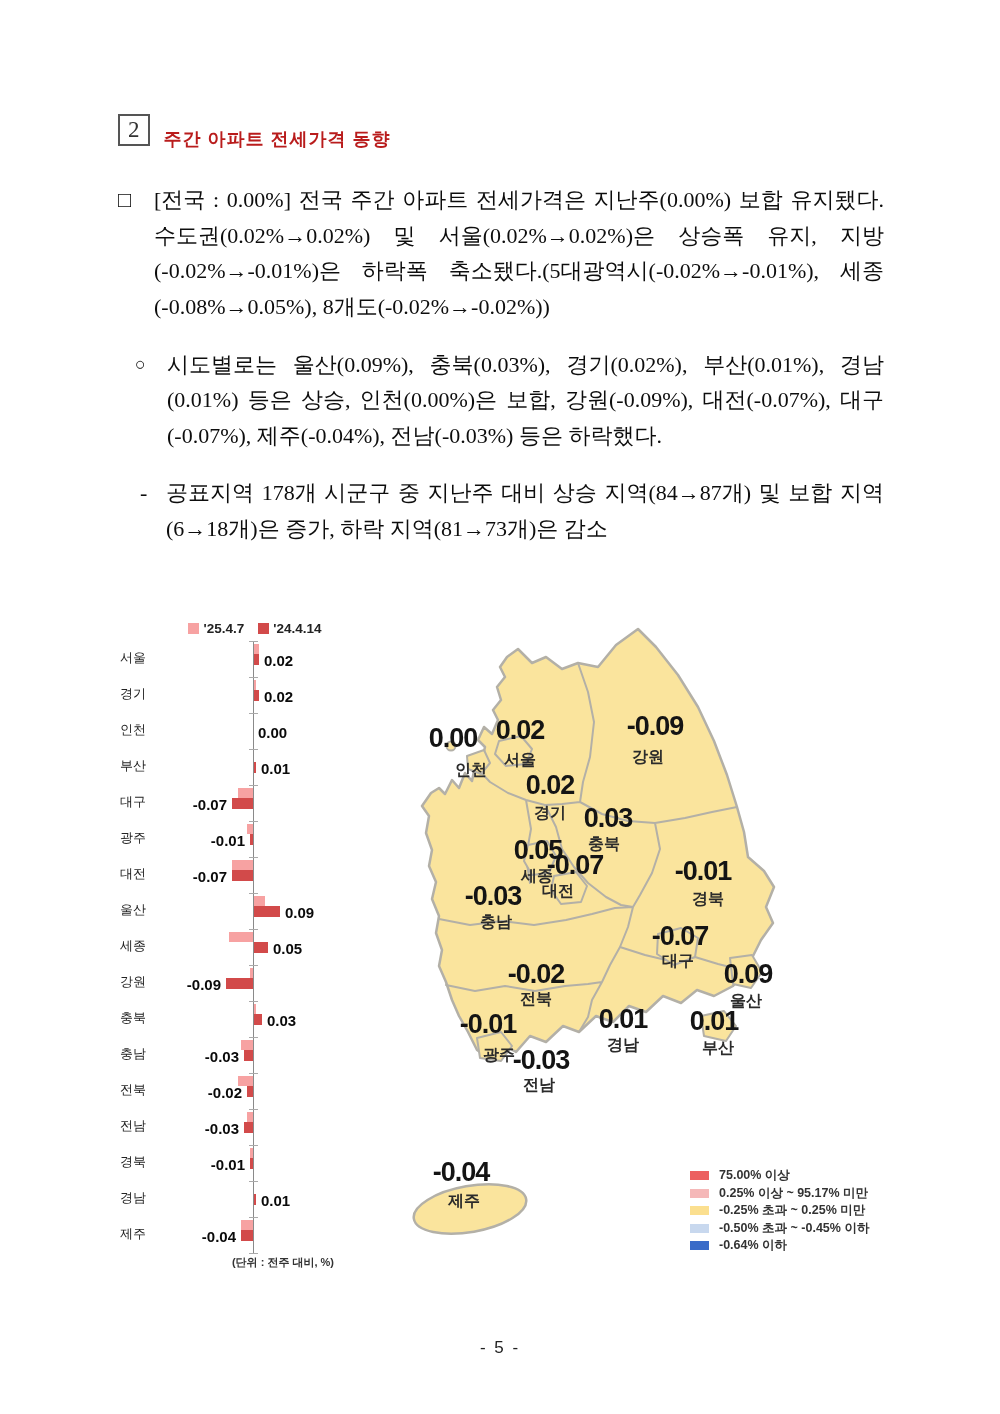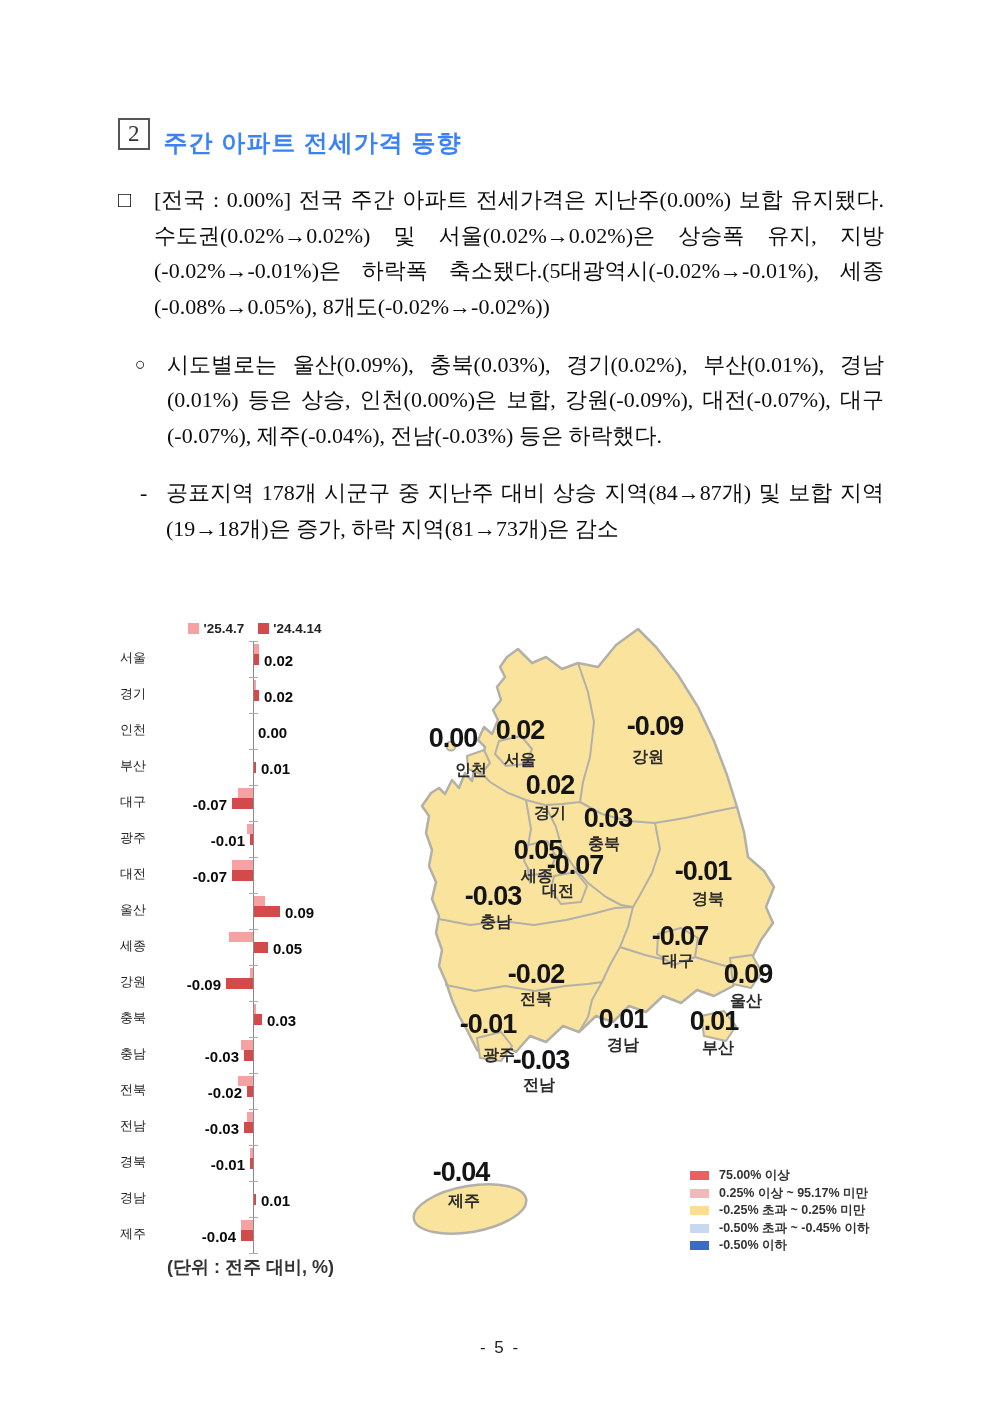--- a/index.html
+++ b/index.html
@@ -13,21 +13,21 @@
   .doc-header {
     position:absolute; left:118px; top:108px; width:764px;
     display:flex; align-items:center; gap:14px;
     font-family:"Liberation Sans", sans-serif;
   }
   .idx-box {
     display:inline-block; border:2px solid #555; color:#333;
     font-size:23px; line-height:26px; padding:1px 8px; font-weight:400;
     font-family:"Liberation Serif", serif;
   }
-  .doc-title { font-size:24px; font-weight:800; letter-spacing:1px; color:#3b82f6;margin-top:19px; }
+  .doc-title { font-size:18px; font-weight:800; letter-spacing:1px; color:#b91c1c;margin-top:19px; }
 
   
   .body-text { position:absolute; left:118px; top:182px; width:766px; }
   .para { position:relative; font-size:22px; line-height:1.62; text-align:justify; color:#0d0d0d; }
   .para .marker { position:absolute; left:0; top:0; }
   .p1 { padding-left:36px; }
   .p2 { margin-top:22px; margin-left:17px; padding-left:32px; }
   .p2 .marker { font-size:18px; top:3px; }
   .p3 { margin-top:22px; margin-left:22px; padding-left:26px; }
   .lead { font-weight:400; }
@@ -51,21 +51,21 @@
   .bc-rows { position:relative; height:612px; }
   .bc-axis-line { position:absolute; width:1px; background:#8a8a8a; }
   .bc-tick { position:absolute; width:9px; height:1px; background:#aaa; }
   .bc-row { display:flex; height:36px; }
   .bc-label { width:40px; font-size:13px; color:#222; padding-top:8px; }
   .bc-bars { position:relative; flex:1; height:36px; }
   .bar { position:absolute; height:10px; }
   .bar.prev { top:3px; }
   .bar.curr { top:13px; height:11px; }
   .bc-val { position:absolute; top:11px; font-size:15px; font-weight:700; color:#0a0a0a; white-space:nowrap; }
-  .bc-note { font-size:18px; font-weight:700; color:#333; text-align:right; padding-right:6px; margin-top:2px; }
+  .bc-note { font-size:11px; font-weight:700; color:#333; text-align:right; padding-right:6px; margin-top:2px; }
 
   
   .map-wrap { position:relative; width:560px; height:660px; }
   .map-wrap svg { position:absolute; left:0; top:0; }
   .map-val { font-family:"Liberation Sans", sans-serif; font-size:27px; font-weight:700; fill:#141414; letter-spacing:-1px; }
   .map-name { font-family:"Liberation Sans", sans-serif; font-size:16px; font-weight:700; fill:#2b2b2b; }
   .map-legend { position:absolute; left:350px; top:550px; }
   .ml-row { display:flex; align-items:center; height:17.5px; }
   .ml-sw { width:19px; height:9px; margin-right:10px; flex:none; }
   .ml-label { font-size:12.5px; font-weight:700; color:#333; white-space:nowrap; }
@@ -87,21 +87,21 @@
   </div>
 
   <div class="body-text">
     <div class="para p1">
       <span class="marker">□</span><span class="lead">[전국 : 0.00%]</span><span> 전국 주간 아파트 전세가격은 지난주(0.00%) 보합 유지됐다. 수도권(0.02%→0.02%) 및 서울(0.02%→0.02%)은 상승폭 유지, 지방(-0.02%→-0.01%)은 하락폭 축소됐다.(5대광역시(-0.02%→-0.01%), 세종(-0.08%→0.05%), 8개도(-0.02%→-0.02%))</span>
     </div>
     <div class="para p2">
       <span class="marker">○</span><span>시도별로는 울산(0.09%), 충북(0.03%), 경기(0.02%), 부산(0.01%), 경남(0.01%) 등은 상승, 인천(0.00%)은 보합, 강원(-0.09%), 대전(-0.07%), 대구(-0.07%), 제주(-0.04%), 전남(-0.03%) 등은 하락했다.</span>
     </div>
     <div class="para p3">
-      <span class="marker">-</span><span>공표지역 178개 시군구 중 지난주 대비 상승 지역(84→87개) 및 보합 지역(19→18개)은 증가, 하락 지역(81→73개)은 감소</span>
+      <span class="marker">-</span><span>공표지역 178개 시군구 중 지난주 대비 상승 지역(84→87개) 및 보합 지역(6→18개)은 증가, 하락 지역(81→73개)은 감소</span>
     </div>
   </div>
 
   <div class="chart-section">
 
     <div class="chart-body">
 
       <div class="bar-chart">
         <div class="bc-legend">
           <span><span class="sw" id="sw-prev" style="background: rgb(247, 162, 162);"></span><span>'25.4.7</span></span>
@@ -350,21 +350,21 @@
             <div class="ml-row">
               <span class="ml-sw" style="background: rgb(251, 223, 143);"></span>
               <span class="ml-label">-0.25% 초과 ~ 0.25% 미만</span>
             </div>
             <div class="ml-row">
               <span class="ml-sw" style="background: rgb(200, 216, 238);"></span>
               <span class="ml-label">-0.50% 초과 ~ -0.45% 이하</span>
             </div>
             <div class="ml-row">
               <span class="ml-sw" style="background: rgb(58, 107, 200);"></span>
-              <span class="ml-label">-0.50% 이하</span>
+              <span class="ml-label">-0.64% 이하</span>
             </div>
           </div>
       </div>
 
     </div>
   </div>
 
   <div class="page-num">- 5 -</div>
 </div>
 

